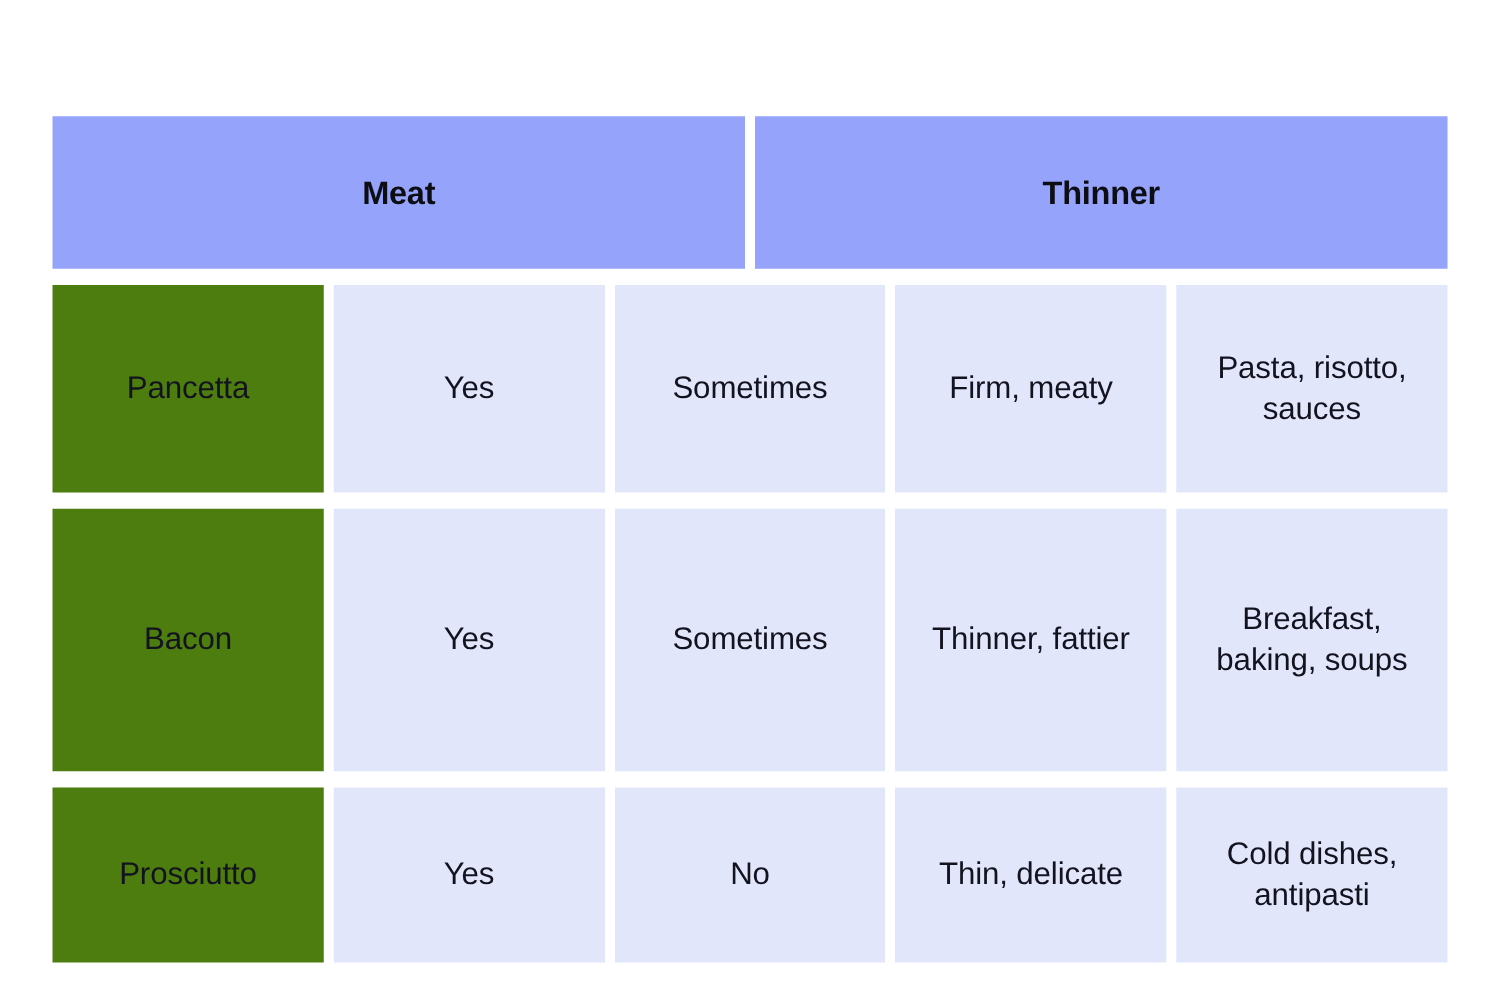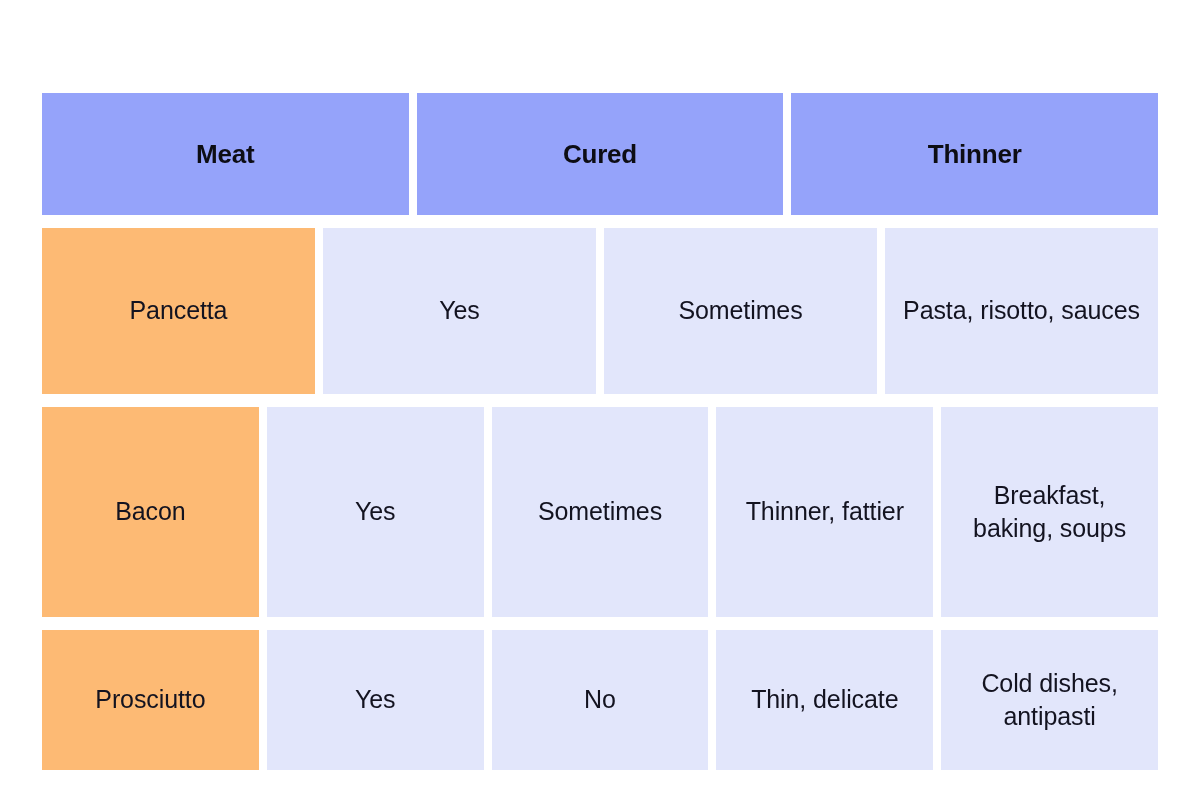--- a/index.html
+++ b/index.html
@@ -77,21 +77,21 @@
   .body-row .t-cell {
     background: #e2e6fb;
     color: #131320;
     font-size: 25px;
     font-weight: 400;
     letter-spacing: -0.1px;
   }
 
   
   .body-row .t-cell.col-first {
-    background: #fdba74;
+    background: #4d7c0f;
   }
 
   .cell-text {
     display: block;
     max-width: 100%;
   }
 
   
   #watermark {
     position: absolute;
@@ -112,36 +112,36 @@
 
 <div id="canvas">
 
   <div id="comparison-table">
 
     <div class="t-row" id="header-row">
       <div class="t-cell">
         <span class="cell-text">Meat</span>
       </div>
       <div class="t-cell">
-        <span class="cell-text">Cured</span>
-      </div>
-      <div class="t-cell">
         <span class="cell-text">Thinner</span>
       </div>
     </div>
 
     <div class="t-row body-row row-1">
       <div class="t-cell col-first">
         <span class="cell-text">Pancetta</span>
       </div>
       <div class="t-cell">
         <span class="cell-text">Yes</span>
       </div>
       <div class="t-cell">
         <span class="cell-text">Sometimes</span>
+      </div>
+      <div class="t-cell">
+        <span class="cell-text">Firm, meaty</span>
       </div>
       <div class="t-cell">
         <span class="cell-text">Pasta, risotto, sauces</span>
       </div>
     </div>
 
     <div class="t-row body-row row-2">
       <div class="t-cell col-first">
         <span class="cell-text">Bacon</span>
       </div>

